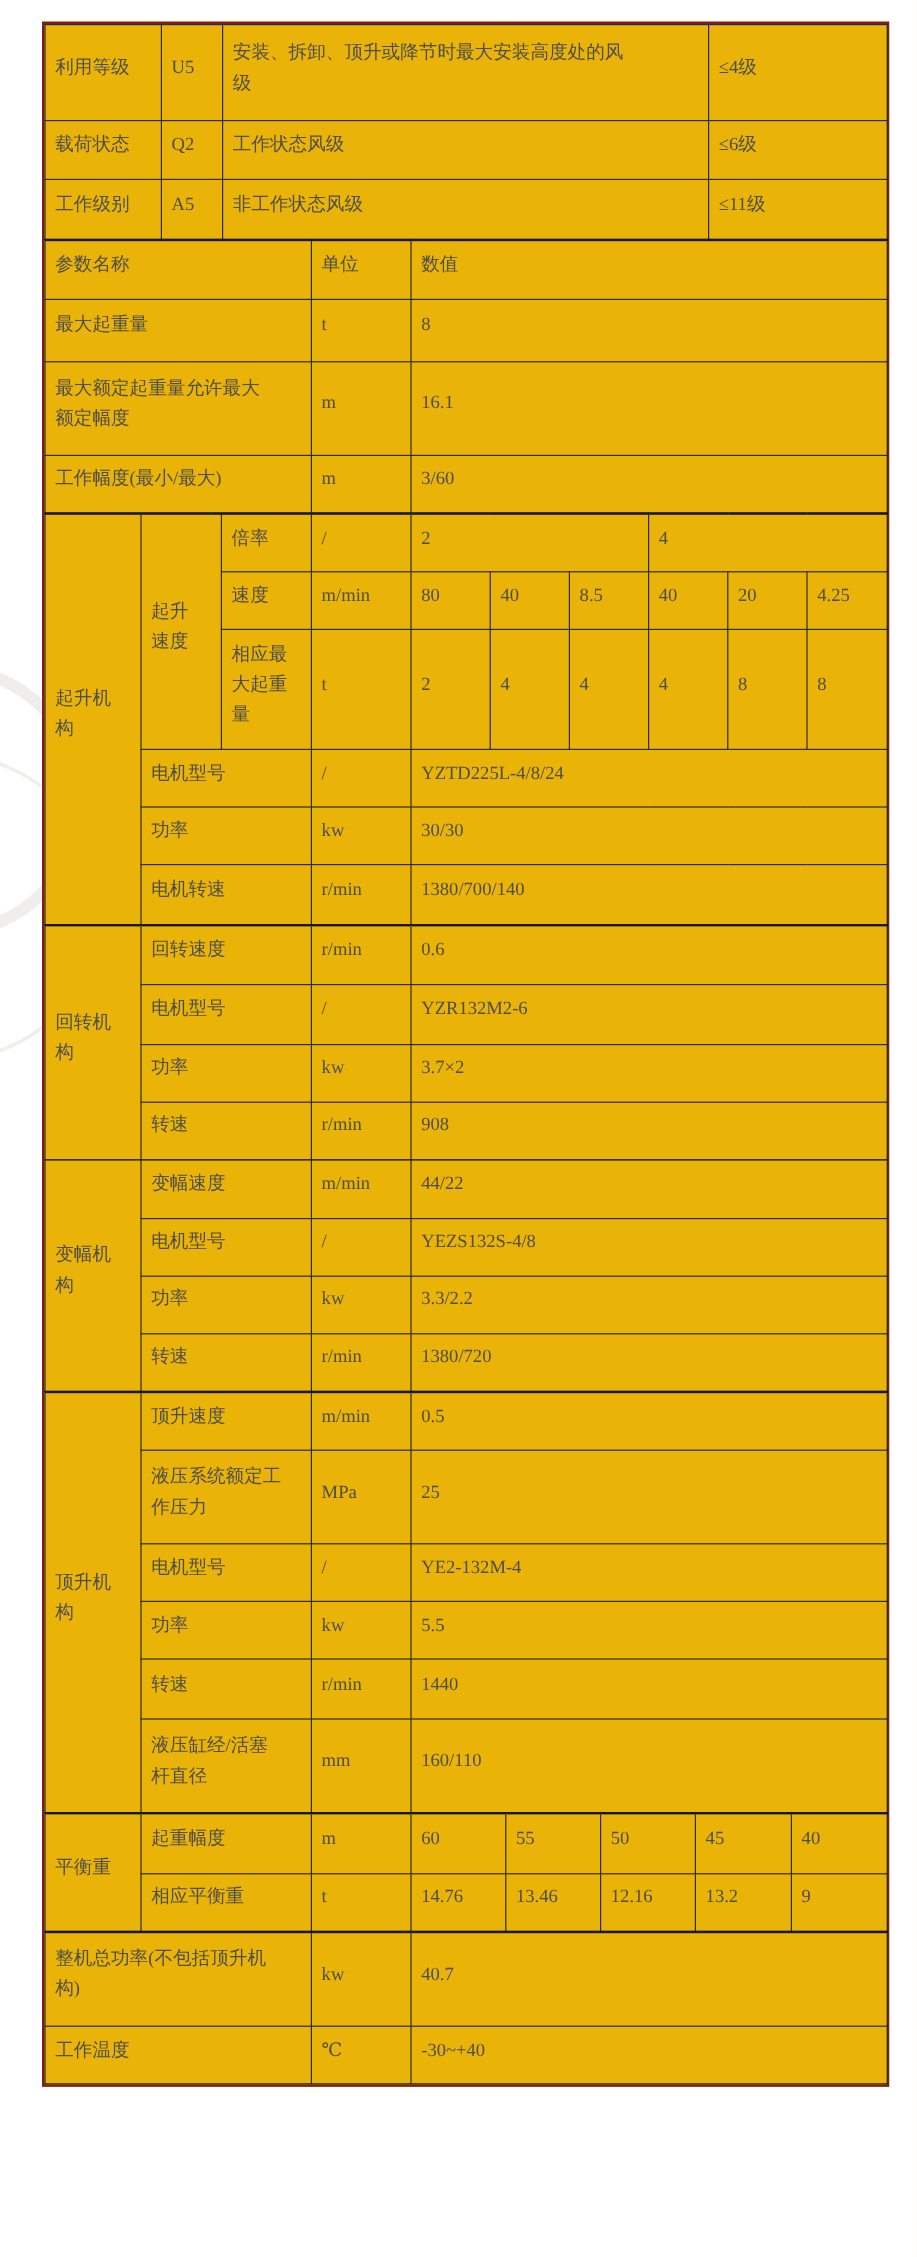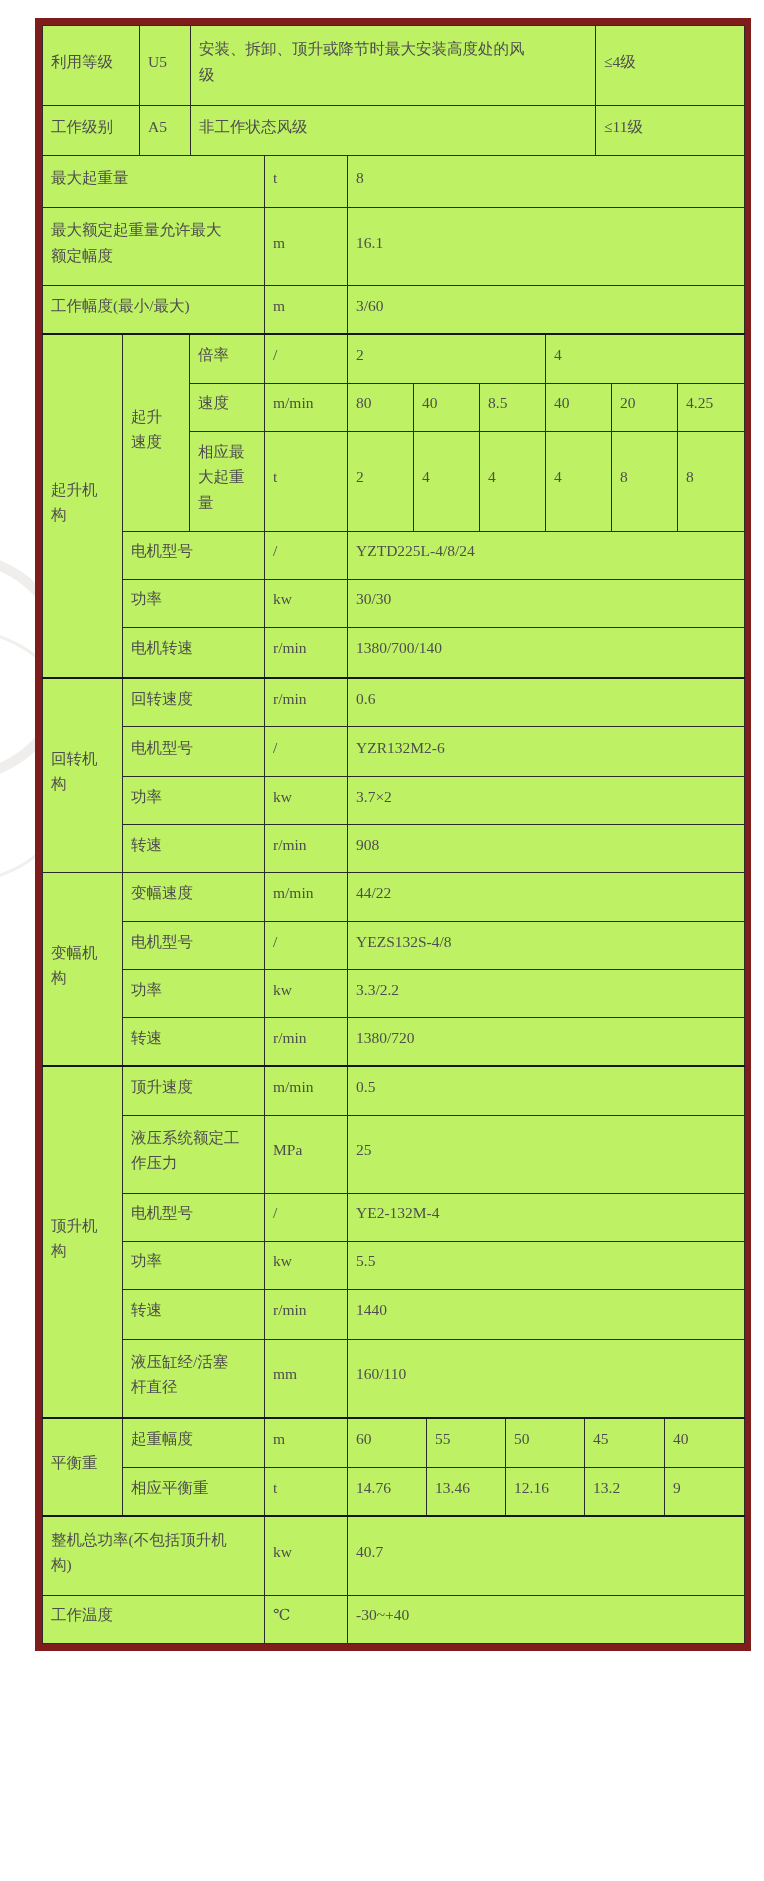--- a/index.html
+++ b/index.html
@@ -21,22 +21,22 @@
     border:10px solid rgba(205,200,192,0.30);border-radius:50%;
   }
   .wm2{
     position:absolute;left:-170px;top:628px;width:250px;height:250px;
     border:3px solid rgba(200,196,188,0.28);border-radius:50%;
   }
   .sheet{
     position:relative;
     margin:18px 0 0 35px;
     width:702px;
-    border:7px solid #7f1d1d;
-    background:#bef264;
+    border:2px solid #7f1d1d;
+    background:#eab308;
   }
   table.sec{
     border-collapse:collapse;
     table-layout:fixed;
     width:702px;
   }
   table.sec + table.sec{margin-top:-1px;}
   td{
     border:1px solid #2b2b2b;
     padding:4px 6px 12px 8px;
@@ -77,36 +77,47 @@
           <col style="width:405px">
           <col style="width:149px">
         </colgroup>
       <tbody>
           <tr class="h80">
         <td>利用等级</td>
         <td>U5</td>
         <td><span class="w-desc">安装、拆卸、顶升或降节时最大安装高度处的风级</span></td>
         <td>≤4级</td>
       </tr>
+      <tr class="h49">
+        <td>载荷状态</td>
+        <td>Q2</td>
+        <td>工作状态风级</td>
+        <td>≤6级</td>
+      </tr>
       <tr class="h50">
         <td>工作级别</td>
         <td>A5</td>
         <td>非工作状态风级</td>
         <td>≤11级</td>
       </tr>
     </tbody>
       </table>
 
     <table class="sec">
       <colgroup>
           <col style="width:222px">
           <col style="width:83px">
           <col style="width:397px">
         </colgroup>
       <tbody>
+          <tr class="h49 thick">
+        <td>参数名称</td>
+        <td>单位</td>
+        <td>数值</td>
+      </tr>
       <tr class="h52">
         <td>最大起重量</td>
         <td>t</td>
         <td>8</td>
       </tr>
       <tr class="h78">
         <td><span class="w-11">最大额定起重量允许最大额定幅度</span></td>
         <td>m</td>
         <td>16.1</td>
       </tr>

